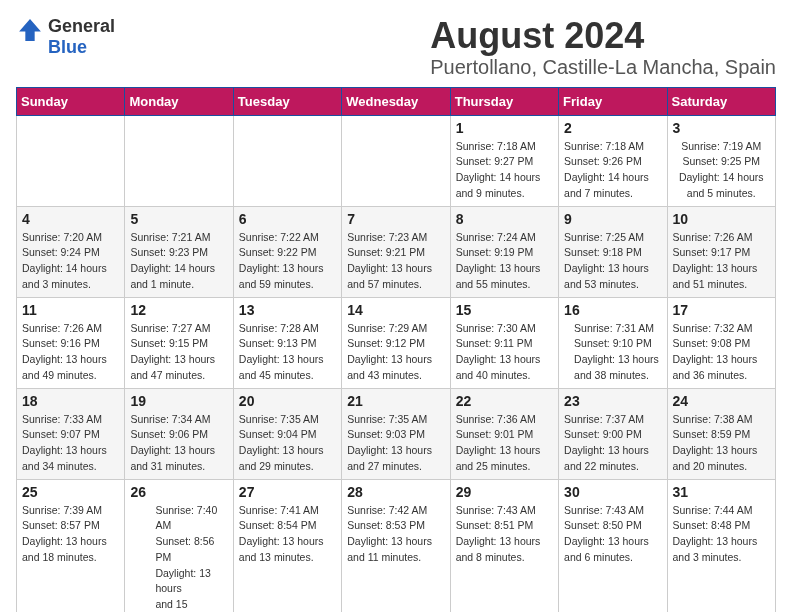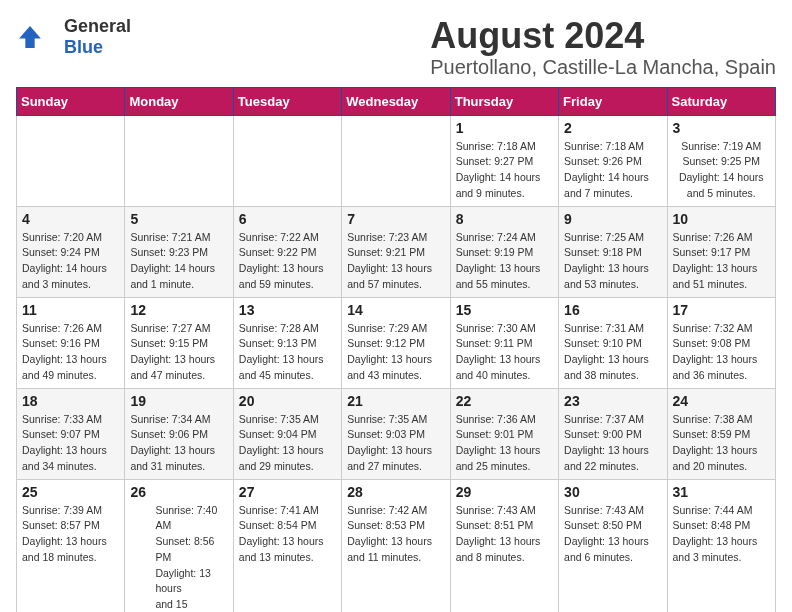--- a/index.html
+++ b/index.html
@@ -11,22 +11,21 @@
       padding: 16px;
     }
     .header {
       display: flex;
       justify-content: space-between;
       align-items: flex-start;
       margin-bottom: 8px;
     }
     .logo {
       display: flex;
-      align-items: center;
-      gap: 20px;
+      gap: 4px;
     }
     .logo-text-general {
       font-size: 18px;
       font-weight: bold;
       color: #333;
     }
     .logo-text-blue {
       font-size: 18px;
       font-weight: bold;
       color: #2563c0;
@@ -246,21 +245,21 @@
         </td>
         <td>
           <span class="day-number">15</span>
           <div class="day-info" style="white-space: pre-line;">Sunrise: 7:30 AM
 Sunset: 9:11 PM
 Daylight: 13 hours
 and 40 minutes.</div>
         </td>
         <td>
           <span class="day-number">16</span>
-          <div class="day-info" style="white-space: pre-line;">Sunrise: 7:31 AM
+          <div class="day-info" style="white-space: pre-line; margin-left: 10px;">Sunrise: 7:31 AM
 Sunset: 9:10 PM
 Daylight: 13 hours
 and 38 minutes.</div>
         </td>
         <td>
           <span class="day-number">17</span>
           <div class="day-info" style="white-space: pre-line;">Sunrise: 7:32 AM
 Sunset: 9:08 PM
 Daylight: 13 hours
 and 36 minutes.</div>

